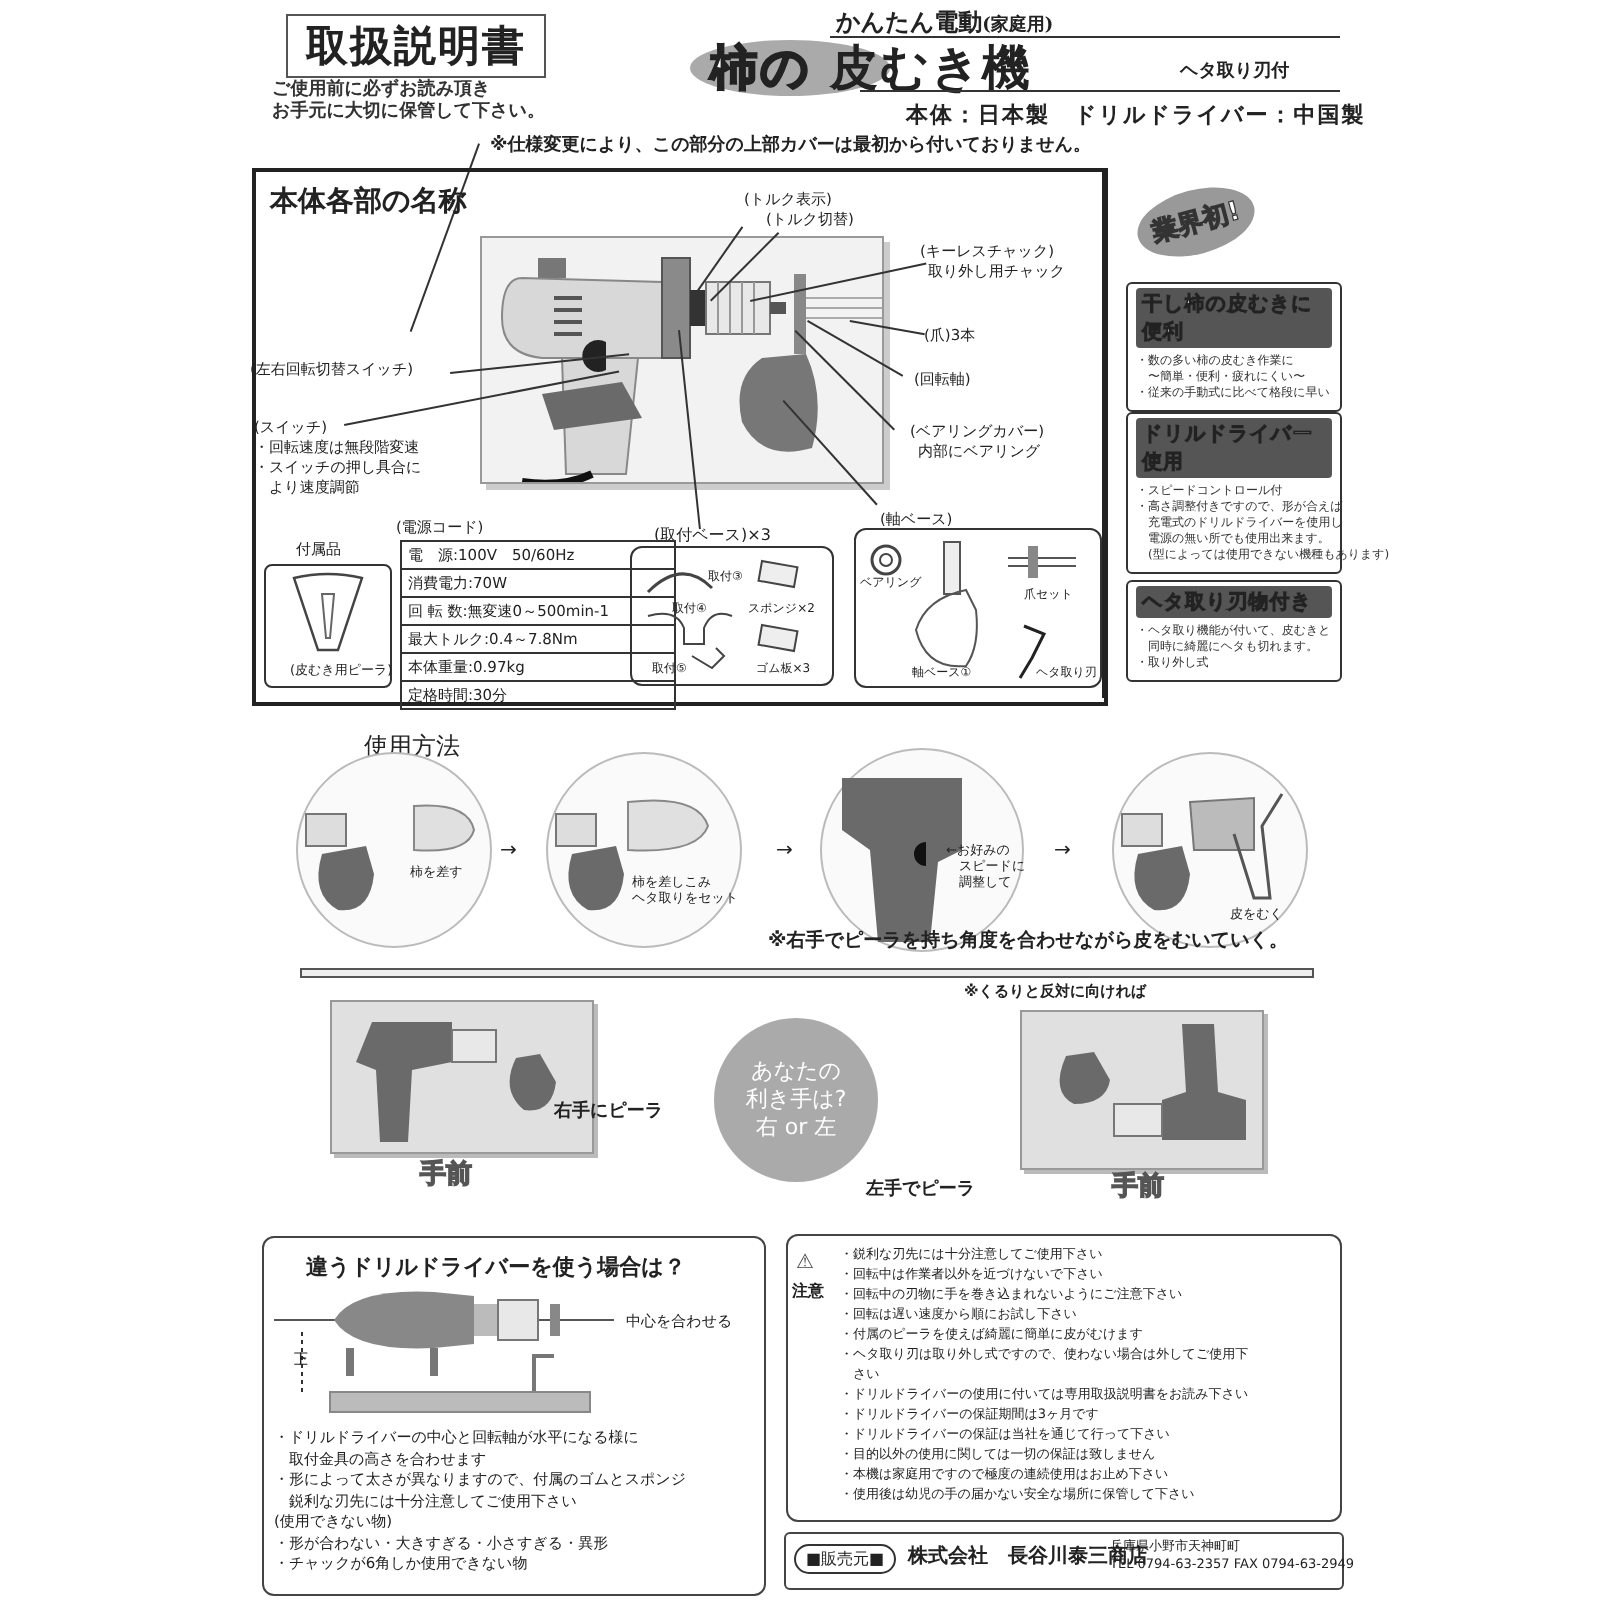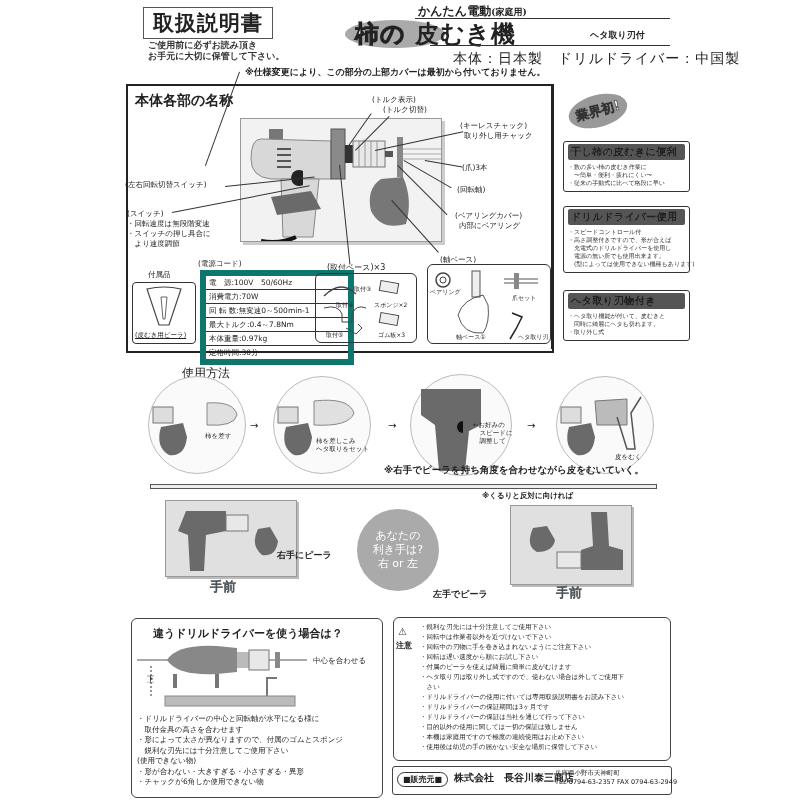--- a/index.html
+++ b/index.html
@@ -1,71 +1,71 @@
 <!DOCTYPE html>
 <html><head>
 <meta charset="utf-8">
 <style>
   html,body{margin:0;padding:0;background:#fff;}
   body{width:800px;height:800px;position:relative;overflow:hidden;font-family:"DejaVu Sans",sans-serif;color:#222;}
   .abs{position:absolute;}
   
   .title-box{left:143px;top:7px;width:128px;height:30px;border:1px solid #555;display:flex;align-items:center;justify-content:center;font-size:21px;font-weight:bold;letter-spacing:1px;color:#222;}
-  .subnote{left:148px;top:40px;font-size:9px;line-height:11px;font-weight:bold;color:#333;}
+  .subnote{left:136px;top:40px;font-size:9px;line-height:11px;font-weight:bold;color:#333;}
   .prod-top{left:418px;top:3px;font-size:12px;font-weight:bold;font-family:"DejaVu Serif",serif;}
   .prod-top small{font-size:9px;}
   .prod-line1{left:415px;top:18px;width:255px;height:1px;background:#333;}
   .pill{left:345px;top:20px;width:100px;height:28px;background:#aaa;border-radius:50%;}
   .prod-name{left:355px;top:18px;font-size:24px;font-weight:bold;font-family:"DejaVu Serif",serif;color:#222;letter-spacing:1px;}
   .prod-name .kaki{color:#fff;-webkit-text-stroke:1px #222;}
   .prod-sub{left:590px;top:29px;font-size:9px;font-weight:bold;}
   .prod-line2{left:430px;top:45px;width:240px;height:1px;background:#333;}
-  .origin{left:453px;top:50px;font-size:14px;font-weight:normal;letter-spacing:1px;text-align:center;}
+  .origin{left:453px;top:50px;font-size:11px;font-weight:bold;letter-spacing:1px;text-align:center;}
   .spec-note{left:245px;top:66px;font-size:9px;font-weight:bold;}
   
   .parts-frame{left:126px;top:84px;width:424px;height:265px;border:2px solid #222;}
   .parts-title{left:135px;top:92px;font-size:14px;font-weight:bold;}
   .drill-bg{left:240px;top:118px;width:200px;height:122px;background:#f2f2f2;border:1px solid #999;box-shadow:3px 3px 0 #ccc;}
   .lbl{font-size:7.5px;line-height:10px;color:#222;white-space:nowrap;}
   .ln{position:absolute;height:1px;background:#333;transform-origin:0 0;}
   
-  .spec-table{left:200px;top:270px;width:154px;border:6px solid #0f766e;border-collapse:collapse;font-size:7.5px;}
+  .spec-table{left:200px;top:270px;width:138px;border:1px solid #0f766e;border-collapse:collapse;font-size:7.5px;}
   .spec-table td{border:1px solid #333;padding:1px 3px;height:11px;white-space:nowrap;}
   .acc-box{left:132px;top:282px;width:62px;height:60px;border:1px solid #333;border-radius:4px;}
   .acc-title{left:148px;top:270px;font-size:7.5px;}
   .base-box{left:315px;top:273px;width:100px;height:68px;border:1px solid #333;border-radius:6px;}
   .axis-box{left:427px;top:264px;width:122px;height:78px;border:1px solid #333;border-radius:6px;}
   
   .badge{left:568px;top:95px;width:60px;height:32px;background:#999;border-radius:50%;transform:rotate(-15deg);display:flex;align-items:center;justify-content:center;font-size:13px;font-weight:bold;color:#fff;-webkit-text-stroke:0.6px #333;}
-  .feat{position:absolute;left:563px;width:127px;border:1.5px solid #333;border-radius:3px;padding:2px 4px 4px;box-sizing:border-box;}
+  .feat{position:absolute;left:563px;width:108px;border:1.5px solid #333;border-radius:3px;padding:2px 4px 4px;box-sizing:border-box;}
   .feat-title{display:block;font-size:10px;font-weight:bold;color:#fff;-webkit-text-stroke:0.5px #222;background:#555;padding:1px 3px;border-radius:2px;margin-bottom:3px;letter-spacing:0.5px;}
   .feat-line{display:block;font-size:6px;line-height:8px;color:#333;white-space:nowrap;}
   .vline{left:551px;top:84px;width:2px;height:265px;background:#222;}
   
   .usage-title{left:146px;top:365px;font-size:12px;font-weight:normal;margin-left:36px;}
   .circle{position:absolute;width:96px;height:96px;border:1px solid #bbb;border-radius:50%;background:#fafafa;}
   .arrow{position:absolute;font-size:10px;}
   .step-cap{position:absolute;font-size:6.5px;line-height:8px;white-space:nowrap;}
   .usage-note{left:384px;top:464px;font-size:9.5px;font-weight:bold;}
   .divider{left:150px;top:484px;width:505px;height:3px;border:1px solid #555;background:#eee;}
   
   .hand-panel{position:absolute;background:#e0e0e0;border:1px solid #999;box-shadow:2px 2px 0 #bbb;}
   .hand-circle{left:357px;top:509px;width:82px;height:82px;background:#aaa;border-radius:50%;display:flex;flex-direction:column;align-items:center;justify-content:center;color:#fff;font-size:11px;line-height:14px;text-align:center;}
-  .tem{position:absolute;font-size:13px;font-weight:normal;color:#0c4a6e;-webkit-text-stroke:0.7px #555;}
+  .tem{position:absolute;font-size:13px;font-weight:bold;color:#0c4a6e;-webkit-text-stroke:0.7px #555;}
   .peeler-lbl{position:absolute;font-size:9px;font-weight:bold;}
   
   .diff-box{left:131px;top:618px;width:250px;height:178px;border:1px solid #444;border-radius:6px;}
   .diff-title{left:153px;top:626px;font-size:11px;font-weight:bold;}
   .diff-lines{left:137px;top:714px;font-size:7.5px;line-height:10.5px;}
   .caution-box{left:393px;top:617px;width:276px;height:142px;border:1px solid #444;border-radius:6px;}
   .caution-lines{left:420px;top:622px;font-size:6.5px;line-height:10px;}
   .caution-icon{left:398px;top:626px;font-size:10px;color:#444;}
   .caution-word{left:396px;top:640px;font-size:8px;font-weight:bold;}
   .seller-box{left:392px;top:766px;width:278px;height:27px;border:1px solid #444;border-radius:3px;}
-  .seller-tag{left:397px;top:772px;border:1px solid #333;border-radius:10px;padding:1px 5px;font-size:8px;font-weight:bold;}
+  .seller-tag{left:397px;top:772px;border:1px solid #333;border-radius:10px;padding:1px 5px;font-size:8px;font-weight:normal;}
   .seller-name{left:454px;top:771px;font-size:10px;font-weight:bold;text-align:right;}
   .seller-addr{left:555px;top:769px;font-size:6.5px;line-height:9px;}
 </style>
 </head>
 <body>
 
 <div class="abs title-box">取扱説明書</div>
 <div class="abs subnote">
   <div>ご使用前に必ずお読み頂き</div>
   <div>お手元に大切に保管して下さい。</div>
@@ -140,21 +140,21 @@
 <div class="ln" style="left:398px;top:165px;width:70px;transform:rotate(45deg);"></div>
 <div class="ln" style="left:392px;top:200px;width:70px;transform:rotate(48deg);"></div>
 <div class="ln" style="left:340px;top:165px;width:100px;transform:rotate(84deg);"></div>
 
 <div class="abs acc-title">付属品</div>
 <div class="abs acc-box">
   <svg width="62" height="46" viewBox="0 0 62 46">
     <path d="M14 6 Q31 2 48 6 L36 42 L26 42 Z" fill="none" stroke="#444" stroke-width="1.2"></path>
     <path d="M28 14 L34 14 L32 36 L30 36 Z" fill="none" stroke="#666"></path>
   </svg>
-  <div class="lbl" style="position:absolute;left:2px;bottom:3px;font-size:6.5px;text-decoration:underline;">(皮むき用ピーラ)</div>
+  <div class="lbl" style="position:absolute;left:12px;bottom:3px;font-size:6.5px;">(皮むき用ピーラ)</div>
 </div>
 
 <table class="abs spec-table">
   <tbody>
       <tr>
         <td>電　源:100V　50/60Hz</td>
       </tr>
   <tr>
         <td>消費電力:70W</td>
       </tr>

